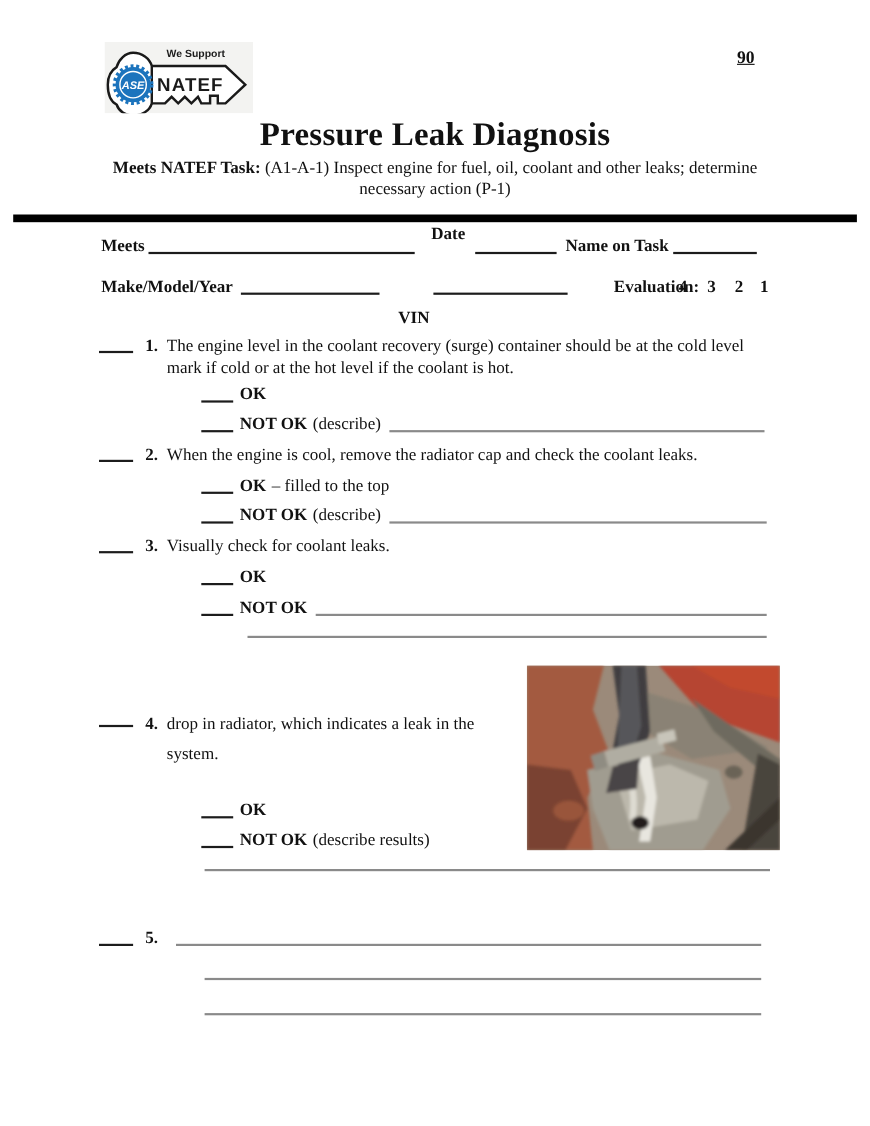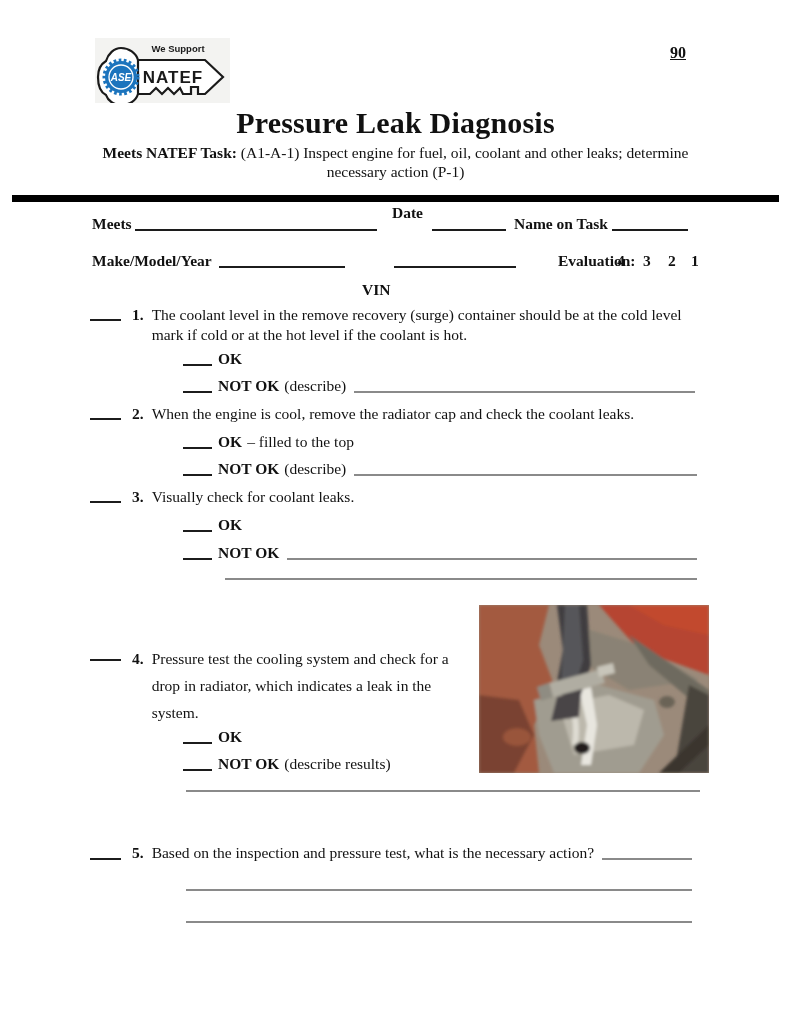--- a/index.html
+++ b/index.html
@@ -80,21 +80,21 @@
   <div class="abs b" style="left:530px;top:252px;margin-left:28px;">Evaluation:</div>
   <div class="abs b" style="left:617px;top:252px;">4</div>
   <div class="abs b" style="left:643px;top:252px;">3</div>
   <div class="abs b" style="left:668px;top:252px;">2</div>
   <div class="abs b" style="left:691px;top:252px;">1</div>
 
   <div class="item-first" style="left:90px;top:305px;width:615px;">
     <span class="preblank"></span>
     <span class="num">1.</span>
     <div class="itext">
-      <div>The coolant level in the remove recovery (surge) container should be at the cold level</div>
+      <div>The engine level in the coolant recovery (surge) container should be at the cold level</div>
       <div>mark if cold or at the hot level if the coolant is hot.</div>
     </div>
   </div>
   <div class="row" style="left:183px;top:349px;">
     <span class="blank w29"></span>
     <span class="lbl b ml6">OK</span>
   </div>
   <div class="row" style="left:183px;top:376px;width:512px;">
     <span class="blank w29"></span>
     <span class="lbl b ml6">NOT OK</span>
@@ -170,38 +170,36 @@
         <ellipse cx="188" cy="97" rx="8" ry="6" fill="#6b6357"></ellipse>
         <path d="M230,120 L180,168 L200,168 L230,140 Z" fill="#3a352f"></path>
       </g>
     </svg>
   </div>
 
   <div class="item-first" style="left:90px;top:645px;width:380px;">
     <span class="preblank"></span>
     <span class="num" style="line-height:27px;">4.</span>
     <div class="itext wide">
-      <div>Pressure test the cooling system and check for a</div>
       <div>drop in radiator, which indicates a leak in the</div>
       <div>system.</div>
     </div>
   </div>
   <div class="row" style="left:183px;top:727px;">
     <span class="blank w29"></span>
     <span class="lbl b ml6">OK</span>
   </div>
   <div class="row" style="left:183px;top:754px;">
     <span class="blank w29"></span>
     <span class="lbl b ml6">NOT OK</span>
     <span class="lbl ml5">(describe results)</span>
   </div>
   <div class="u gray" style="left:186px;top:790px;width:514px;"></div>
 
   <div class="row" style="left:90px;top:843px;width:602px;">
     <span class="blank w31 mr11"></span>
     <span class="lbl b" style="margin-right:8px;">5.</span>
-    <span class="lbl">Based on the inspection and pressure test, what is the necessary action?</span>
     <span class="fill"></span>
   </div>
   <div class="u gray" style="left:186px;top:889px;width:506px;"></div>
   <div class="u gray" style="left:186px;top:921px;width:506px;"></div>
 
 </div>
 
 </body></html>

